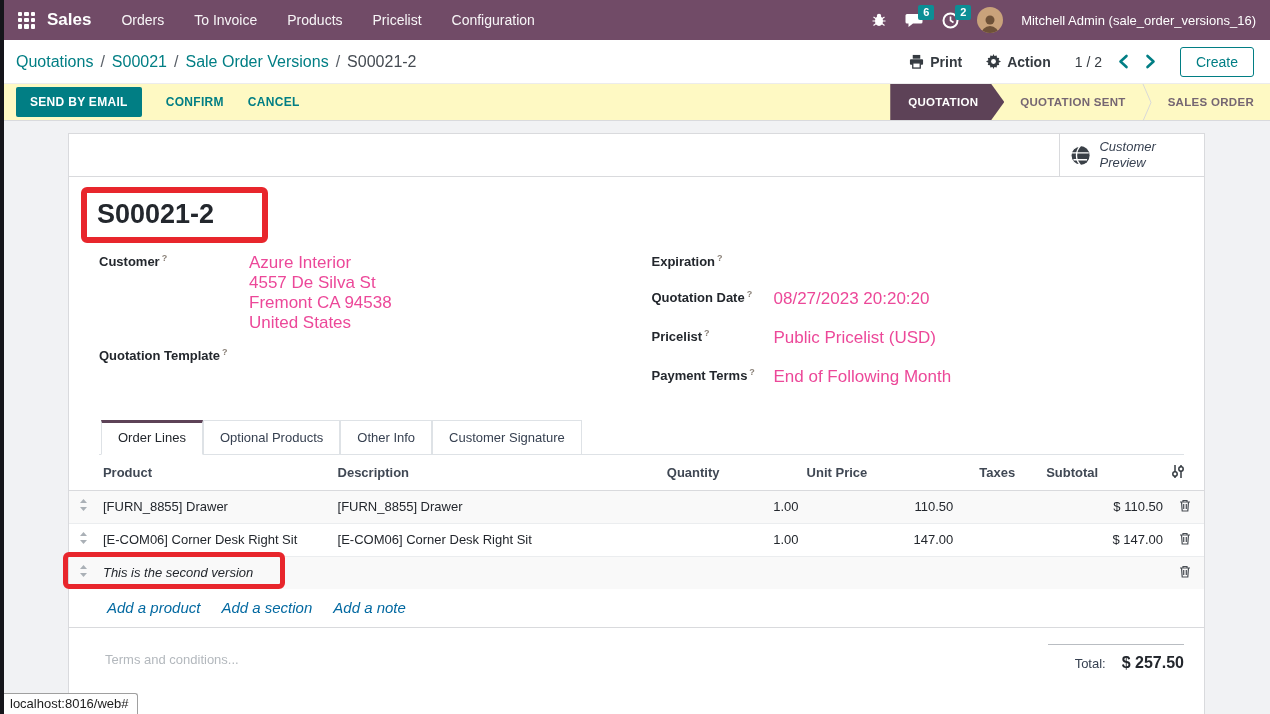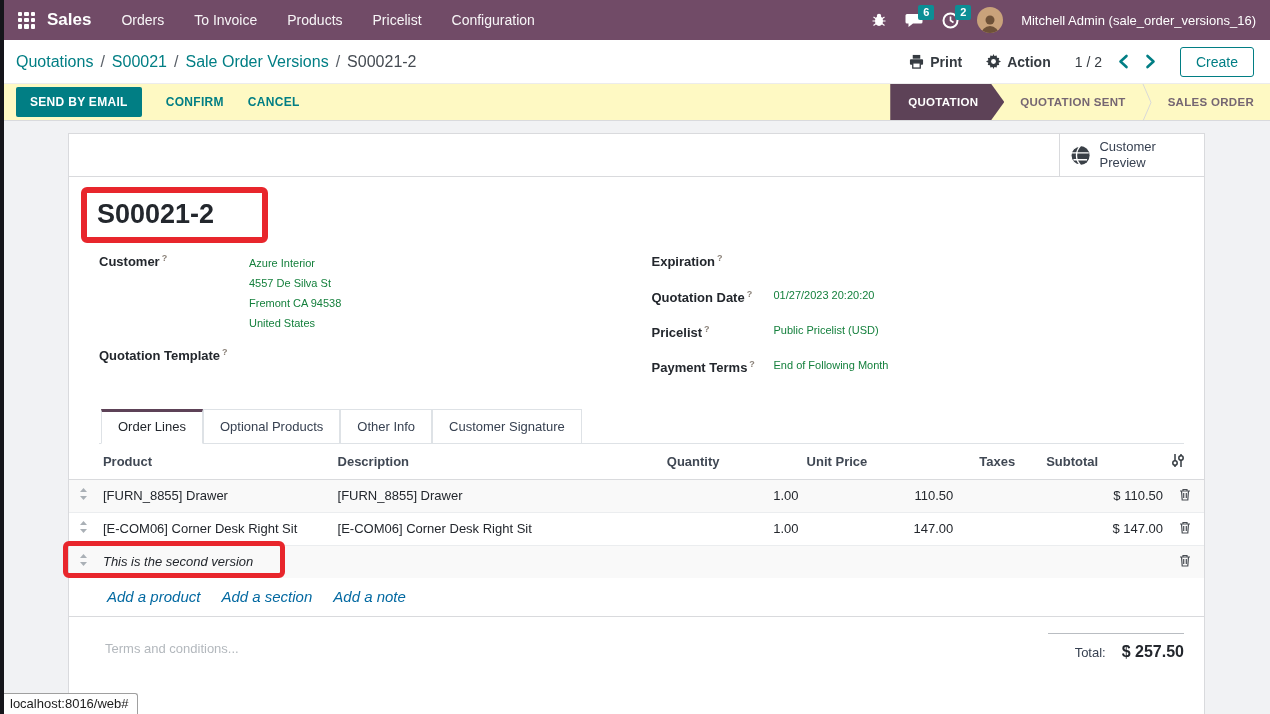--- a/index.html
+++ b/index.html
@@ -47,35 +47,35 @@
     display:flex; align-items:center; padding:0 26px 0 18px; cursor:pointer;
     clip-path:polygon(0 0, calc(100% - 13px) 0, 100% 50%, calc(100% - 13px) 100%, 0 100%); }
   .stage { color:#756672; font-size:11.5px; font-weight:700; letter-spacing:.3px; display:flex; align-items:center;
     padding:0 16px; cursor:pointer; }
   .stage-sep { display:flex; align-items:center; }
 
   
   .content { position:relative; height:593px; background:#f1f2f4; }
   .sheet { position:absolute; left:68px; top:12px; width:1137px; height:590px; background:#fff; border:1px solid #d9dadd; }
   .sheet-header { height:43px; border-bottom:1px solid #d9dadd; display:flex; justify-content:flex-end; }
-  .button-box { border-left:1px solid #d9dadd; width:145px; display:flex; align-items:center; gap:9px; padding:16px 10px; cursor:pointer; }
+  .button-box { border-left:1px solid #d9dadd; width:145px; display:flex; align-items:center; gap:9px; padding:16px 10px; cursor:pointer;font-style:italic; }
   .button-box .lbl { font-size:13px; color:#374151; line-height:1.2; }
 
   .sheet-body { padding:10px 20px 0 30px; }
   .title-redbox { display:inline-block; border:6px solid #E8262C; border-radius:6px; padding:5px 48px 7px 10px; margin-left:-18px; }
   .doc-title { font-size:27px; font-weight:700; color:#23272d; line-height:1.2; }
 
   .fields { display:flex; margin-top:10px; }
   .fcol { width:50%; }
   .fcol.right { padding-left:10px; }
   .frow { display:flex; margin-bottom:13px; }
   .flabel { font-size:13px; font-weight:700; color:#23272d; }
   .fcol.left .flabel-w { width:150px; flex:none; }
   .fcol.right .flabel-w { width:122px; flex:none; }
-  .fvalue { font-size:11px; color:#15803d; }
+  .fvalue { font-size:17px; color:#ec4899; }
   .addr div { line-height:20px; cursor:text; }
   .sup { font-size:9px; color:#8a8178; vertical-align:super; margin-left:2px; }
 
   
   .tabs { display:flex; margin-top:20px; border-bottom:1px solid #dee2e6; padding-left:2px; }
   .tab { font-size:13px; color:#374151; padding:9px 16px; border:1px solid #dee2e6; background:#fff; cursor:pointer; margin-bottom:-1px; }
   .tab.active { border-top:3px solid #5D4257; border-bottom:1px solid #fff; padding-top:7px; color:#23272d; }
 
   
   .olines { width:calc(100% + 50px); margin-left:-30px; border-collapse:collapse; font-size:13px; }
@@ -253,21 +253,21 @@
             <div class="fvalue"></div>
           </div>
         </div>
         <div class="fcol right">
           <div class="frow" style="margin-bottom:19px;">
             <div class="flabel flabel-w"><span>Expiration</span><span class="sup">?</span></div>
             <div class="fvalue"></div>
           </div>
           <div class="frow" style="margin-bottom:19px;">
             <div class="flabel flabel-w"><span>Quotation Date</span><span class="sup">?</span></div>
-            <div class="fvalue">01/27/2023 20:20:20</div>
+            <div class="fvalue">08/27/2023 20:20:20</div>
           </div>
           <div class="frow" style="margin-bottom:19px;">
             <div class="flabel flabel-w"><span>Pricelist</span><span class="sup">?</span></div>
             <div class="fvalue">Public Pricelist (USD)</div>
           </div>
           <div class="frow">
             <div class="flabel flabel-w"><span>Payment Terms</span><span class="sup">?</span></div>
             <div class="fvalue">End of Following Month</div>
           </div>
         </div>

